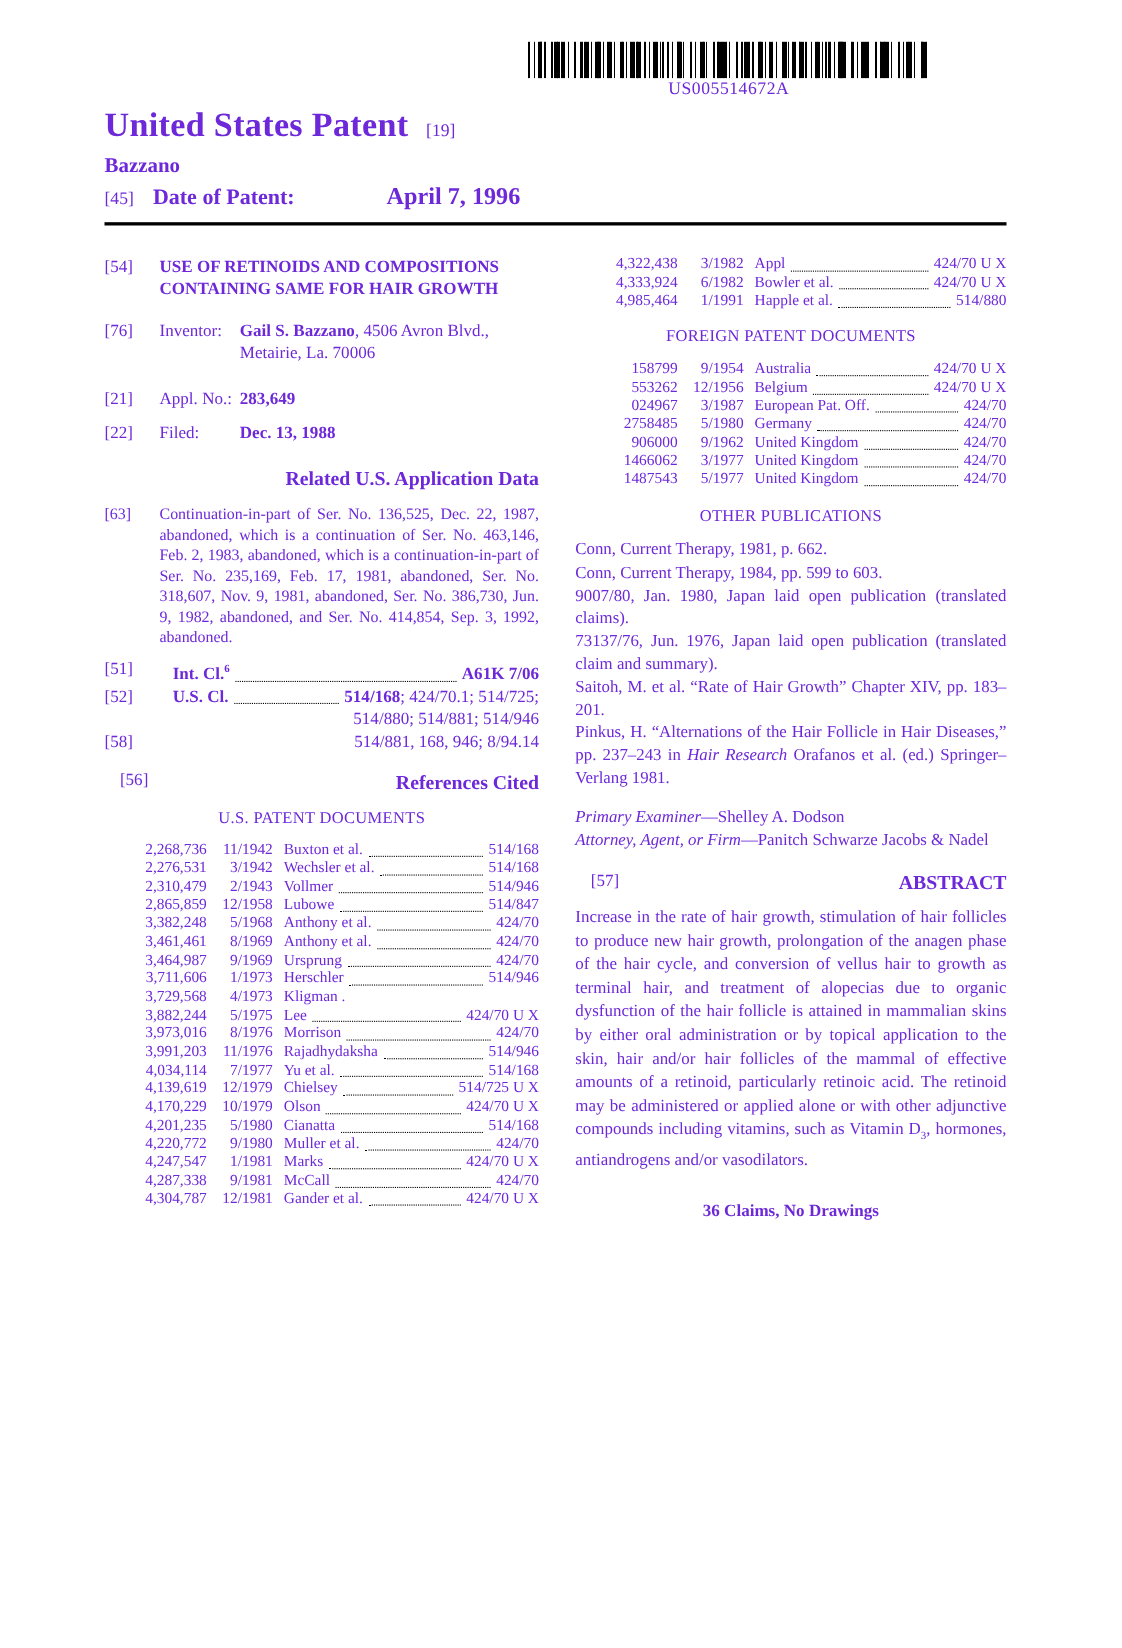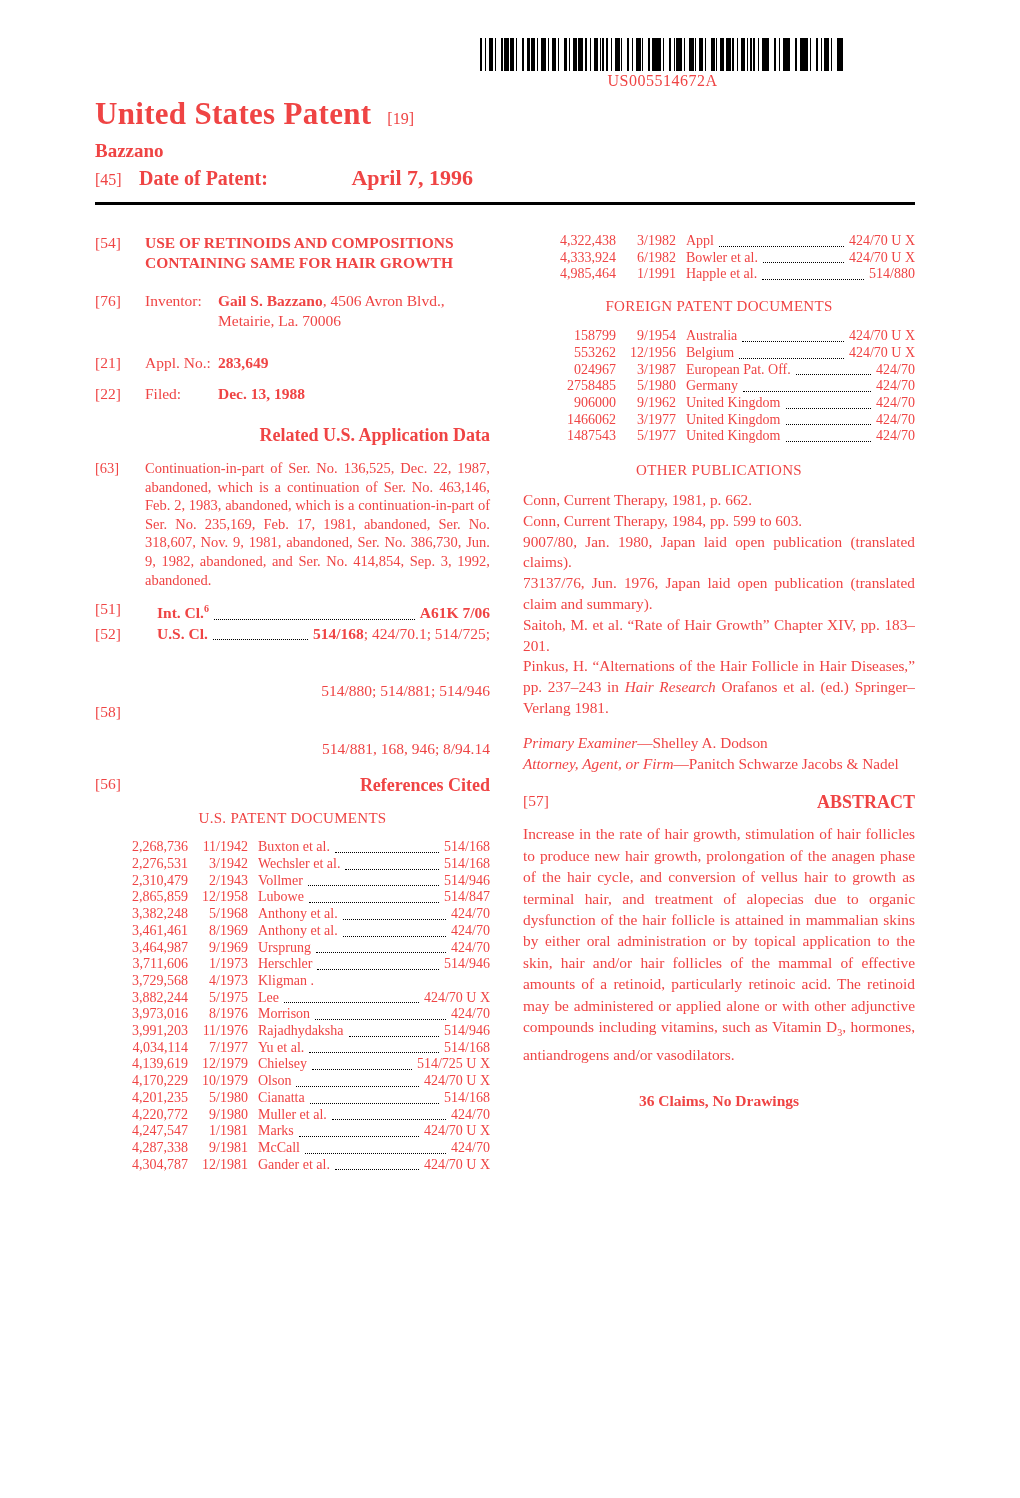--- a/index.html
+++ b/index.html
@@ -1,19 +1,19 @@
 <!DOCTYPE html>
 <html><head>
 <meta charset="utf-8">
 <style>
   html,body { margin:0; padding:0; background:#e8e8e8; }
   .page {
     width:1020px; height:1498px; margin:0 auto; background:#ffffff;
     position:relative; box-sizing:border-box; padding:38px 105px 0 95px;
-    overflow:hidden; color:#ef4444;
+    overflow:hidden; color:#6d28d9;
     font-family:"Liberation Serif","DejaVu Serif",serif;
   }
   
   .barcode-wrap { margin-left:385px; width:365px; }
   .barcode {
     height:33px; width:365px; background-color:#fff;
     background-image:
       repeating-linear-gradient(90deg,#000 0 2px,transparent 2px 5px,#000 5px 6px,transparent 6px 9px,#000 9px 13px,transparent 13px 15px,#000 15px 16px,transparent 16px 21px),
       repeating-linear-gradient(90deg,transparent 0 11px,#000 11px 13px,transparent 13px 24px,#000 24px 29px,transparent 29px 37px);
   }
@@ -35,29 +35,29 @@
   .col-left  { width:395px; flex:none; }
   .col-right { width:392px; flex:none; margin-left:33px; }
   .b { font-weight:bold; }
   .i { font-style:italic; }
   
   .tag-row { display:grid; grid-template-columns:50px 73px 1fr; font-size:15.5px; line-height:19.5px; }
   .tag-row-title { display:grid; grid-template-columns:50px 1fr; font-size:15.5px; line-height:19.5px; }
   .sec-center { text-align:right; font-weight:bold; font-size:18px; }
   .sec-center-norm { text-align:center; font-size:15px; letter-spacing:0.3px; }
   .head-row { position:relative; }
-  .head-row .corner-brk { position:absolute; left:0; top:0; font-weight:normal; font-size:15.5px; }
+  .head-row .corner-brk { position:absolute; left:14px; top:0; font-weight:normal; font-size:15.5px; }
   .hang { display:grid; grid-template-columns:50px 1fr; }
   .just { text-align:justify; }
   .related-par { font-size:14.5px; line-height:18.6px; }
   
   .cls-row { display:grid; grid-template-columns:50px 1fr; font-size:15.5px; line-height:20.5px;gap:12px; }
   .cls-line1 { display:flex; align-items:baseline; }
   .leader { flex:1; border-bottom:1.6px dotted #000; margin:0 5px; align-self:flex-end; margin-bottom:4px; min-width:14px; }
-  .cls-line2 { text-align:right;margin-top:37px; }
+  .cls-line2 { text-align:right; }
   
   .cite-row { display:grid; grid-template-columns:93px 60px 1fr; font-size:14px; line-height:16.7px; }
   .c-num  { text-align:right; }
   .c-date { text-align:right; }
   .c-rest { display:flex; align-items:baseline; padding-left:10px; min-width:0; }
   .c-rest .leader { margin-bottom:3px; }
   .c-cls { white-space:pre; }
   
   .pub { font-size:15.3px; line-height:20.8px; text-align:justify; margin:0; }
   .examiner-block { margin-top:14px; font-size:15.3px; line-height:20.8px; text-align:justify; }

